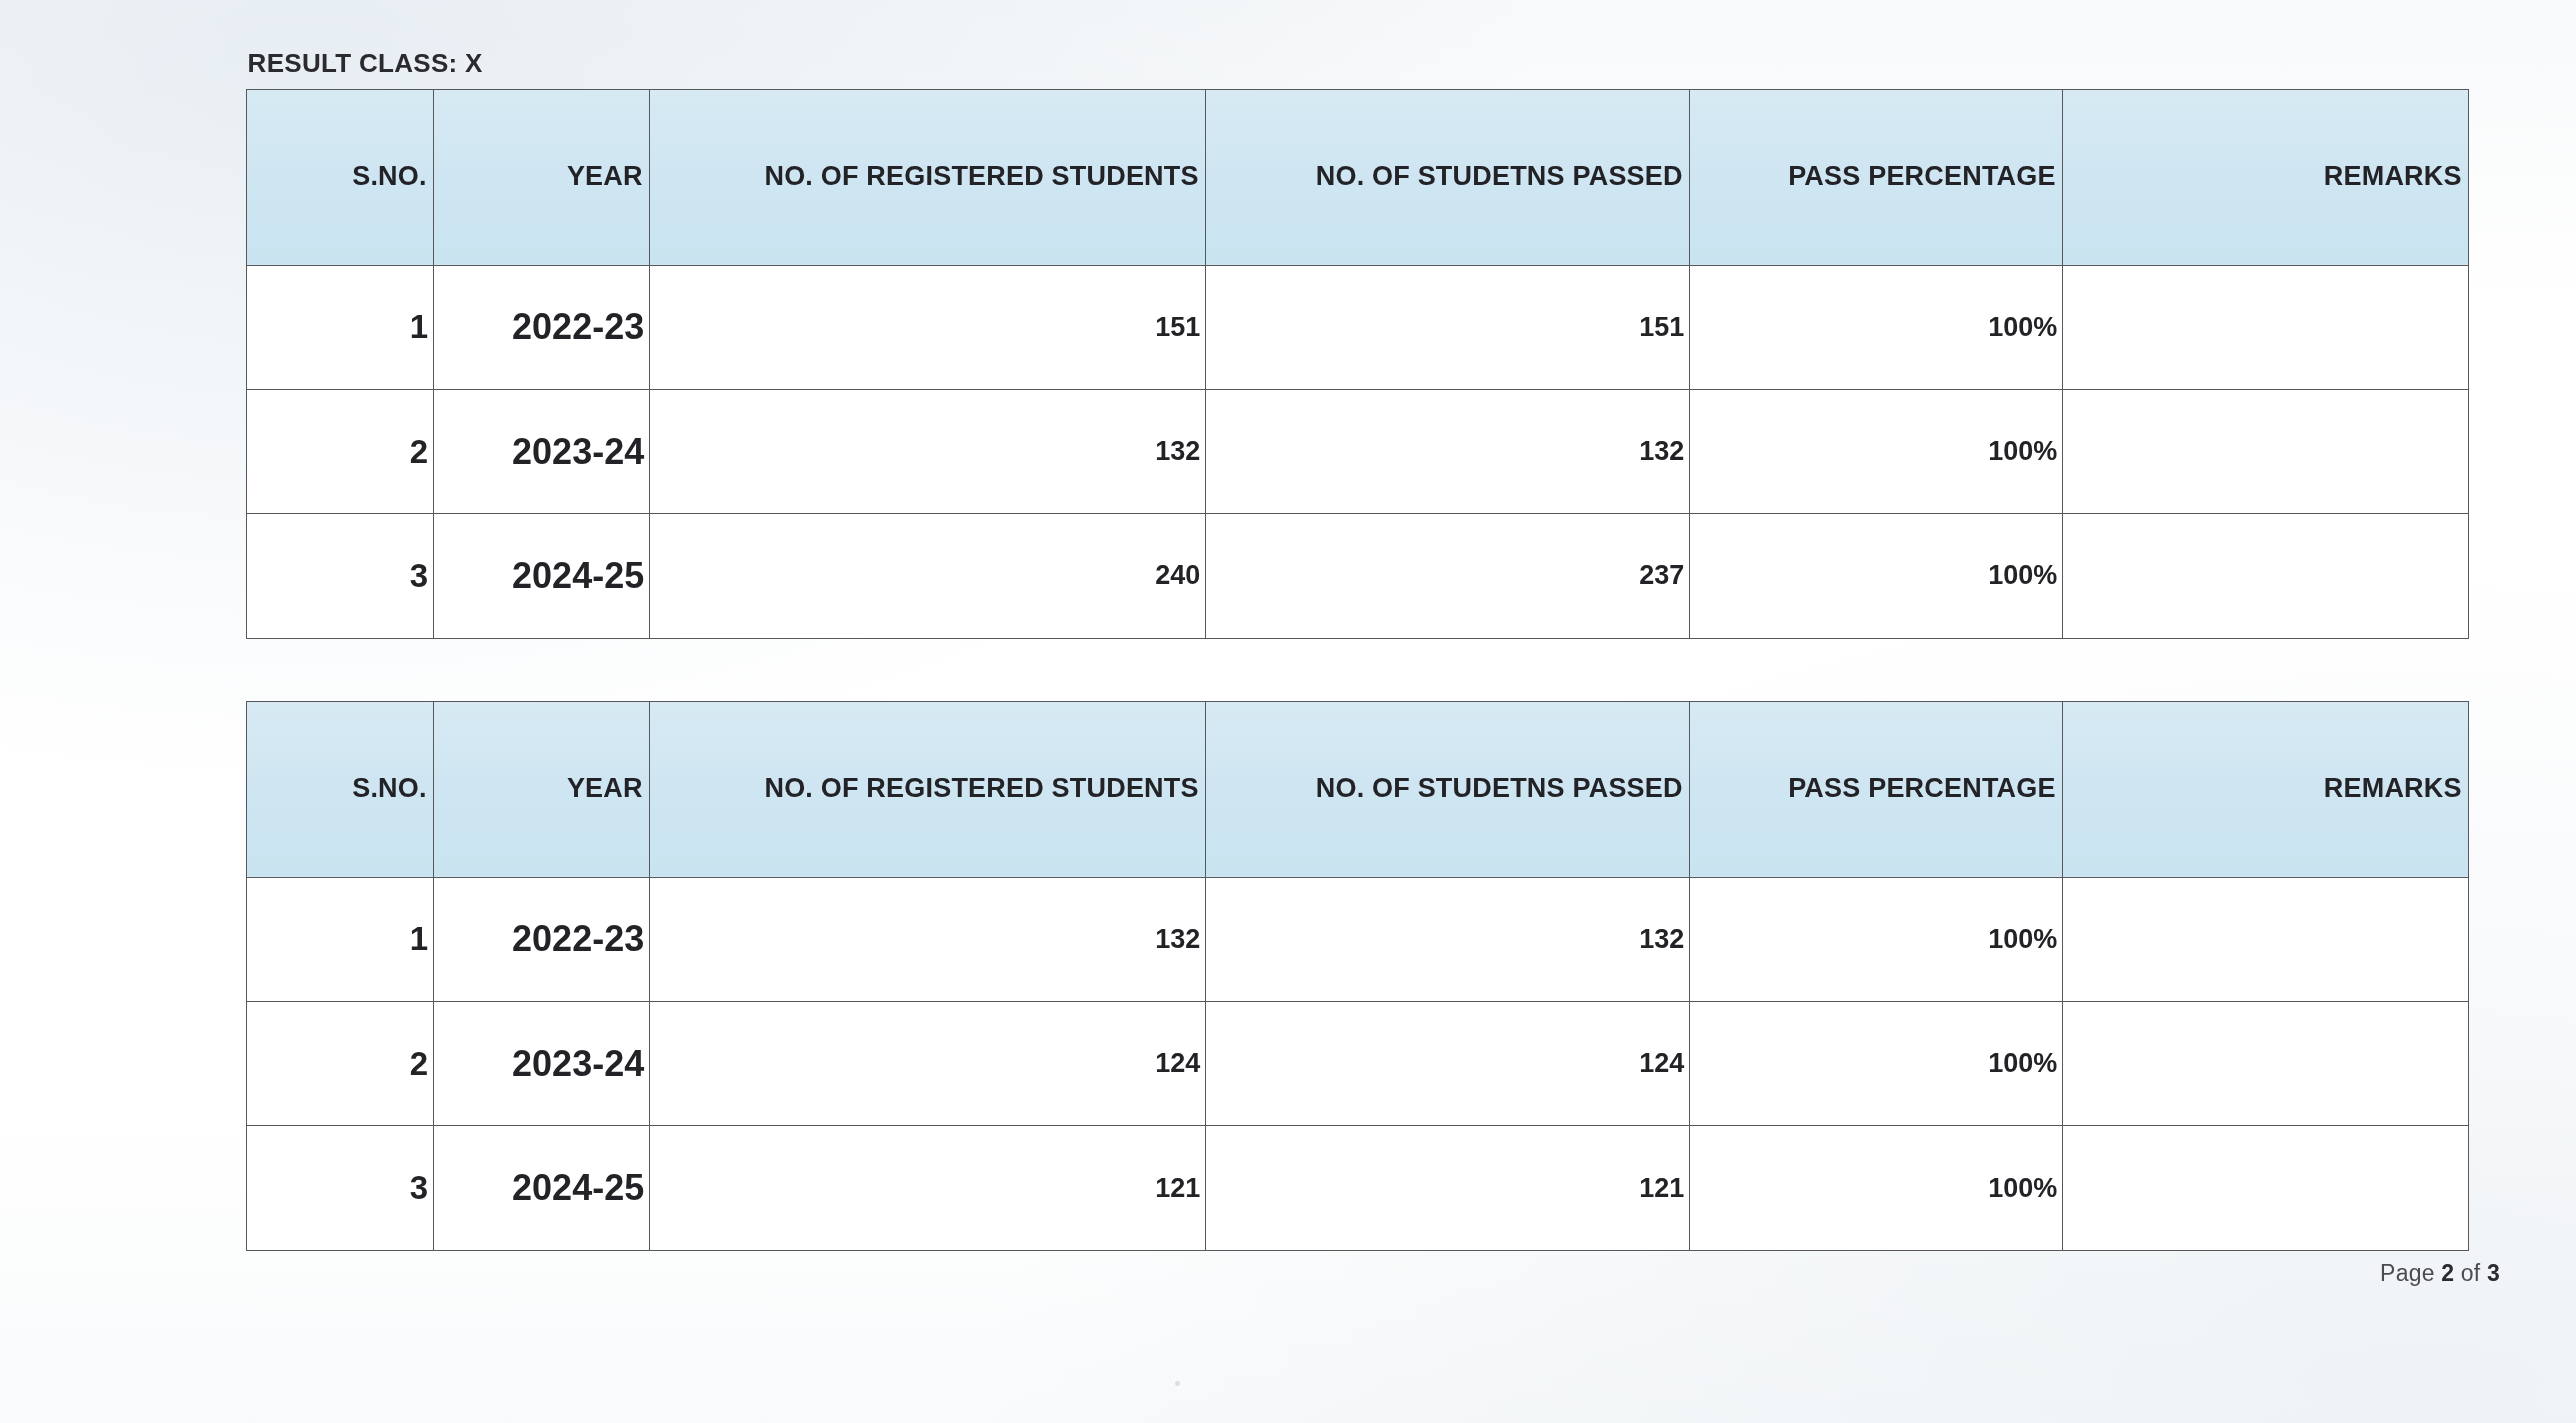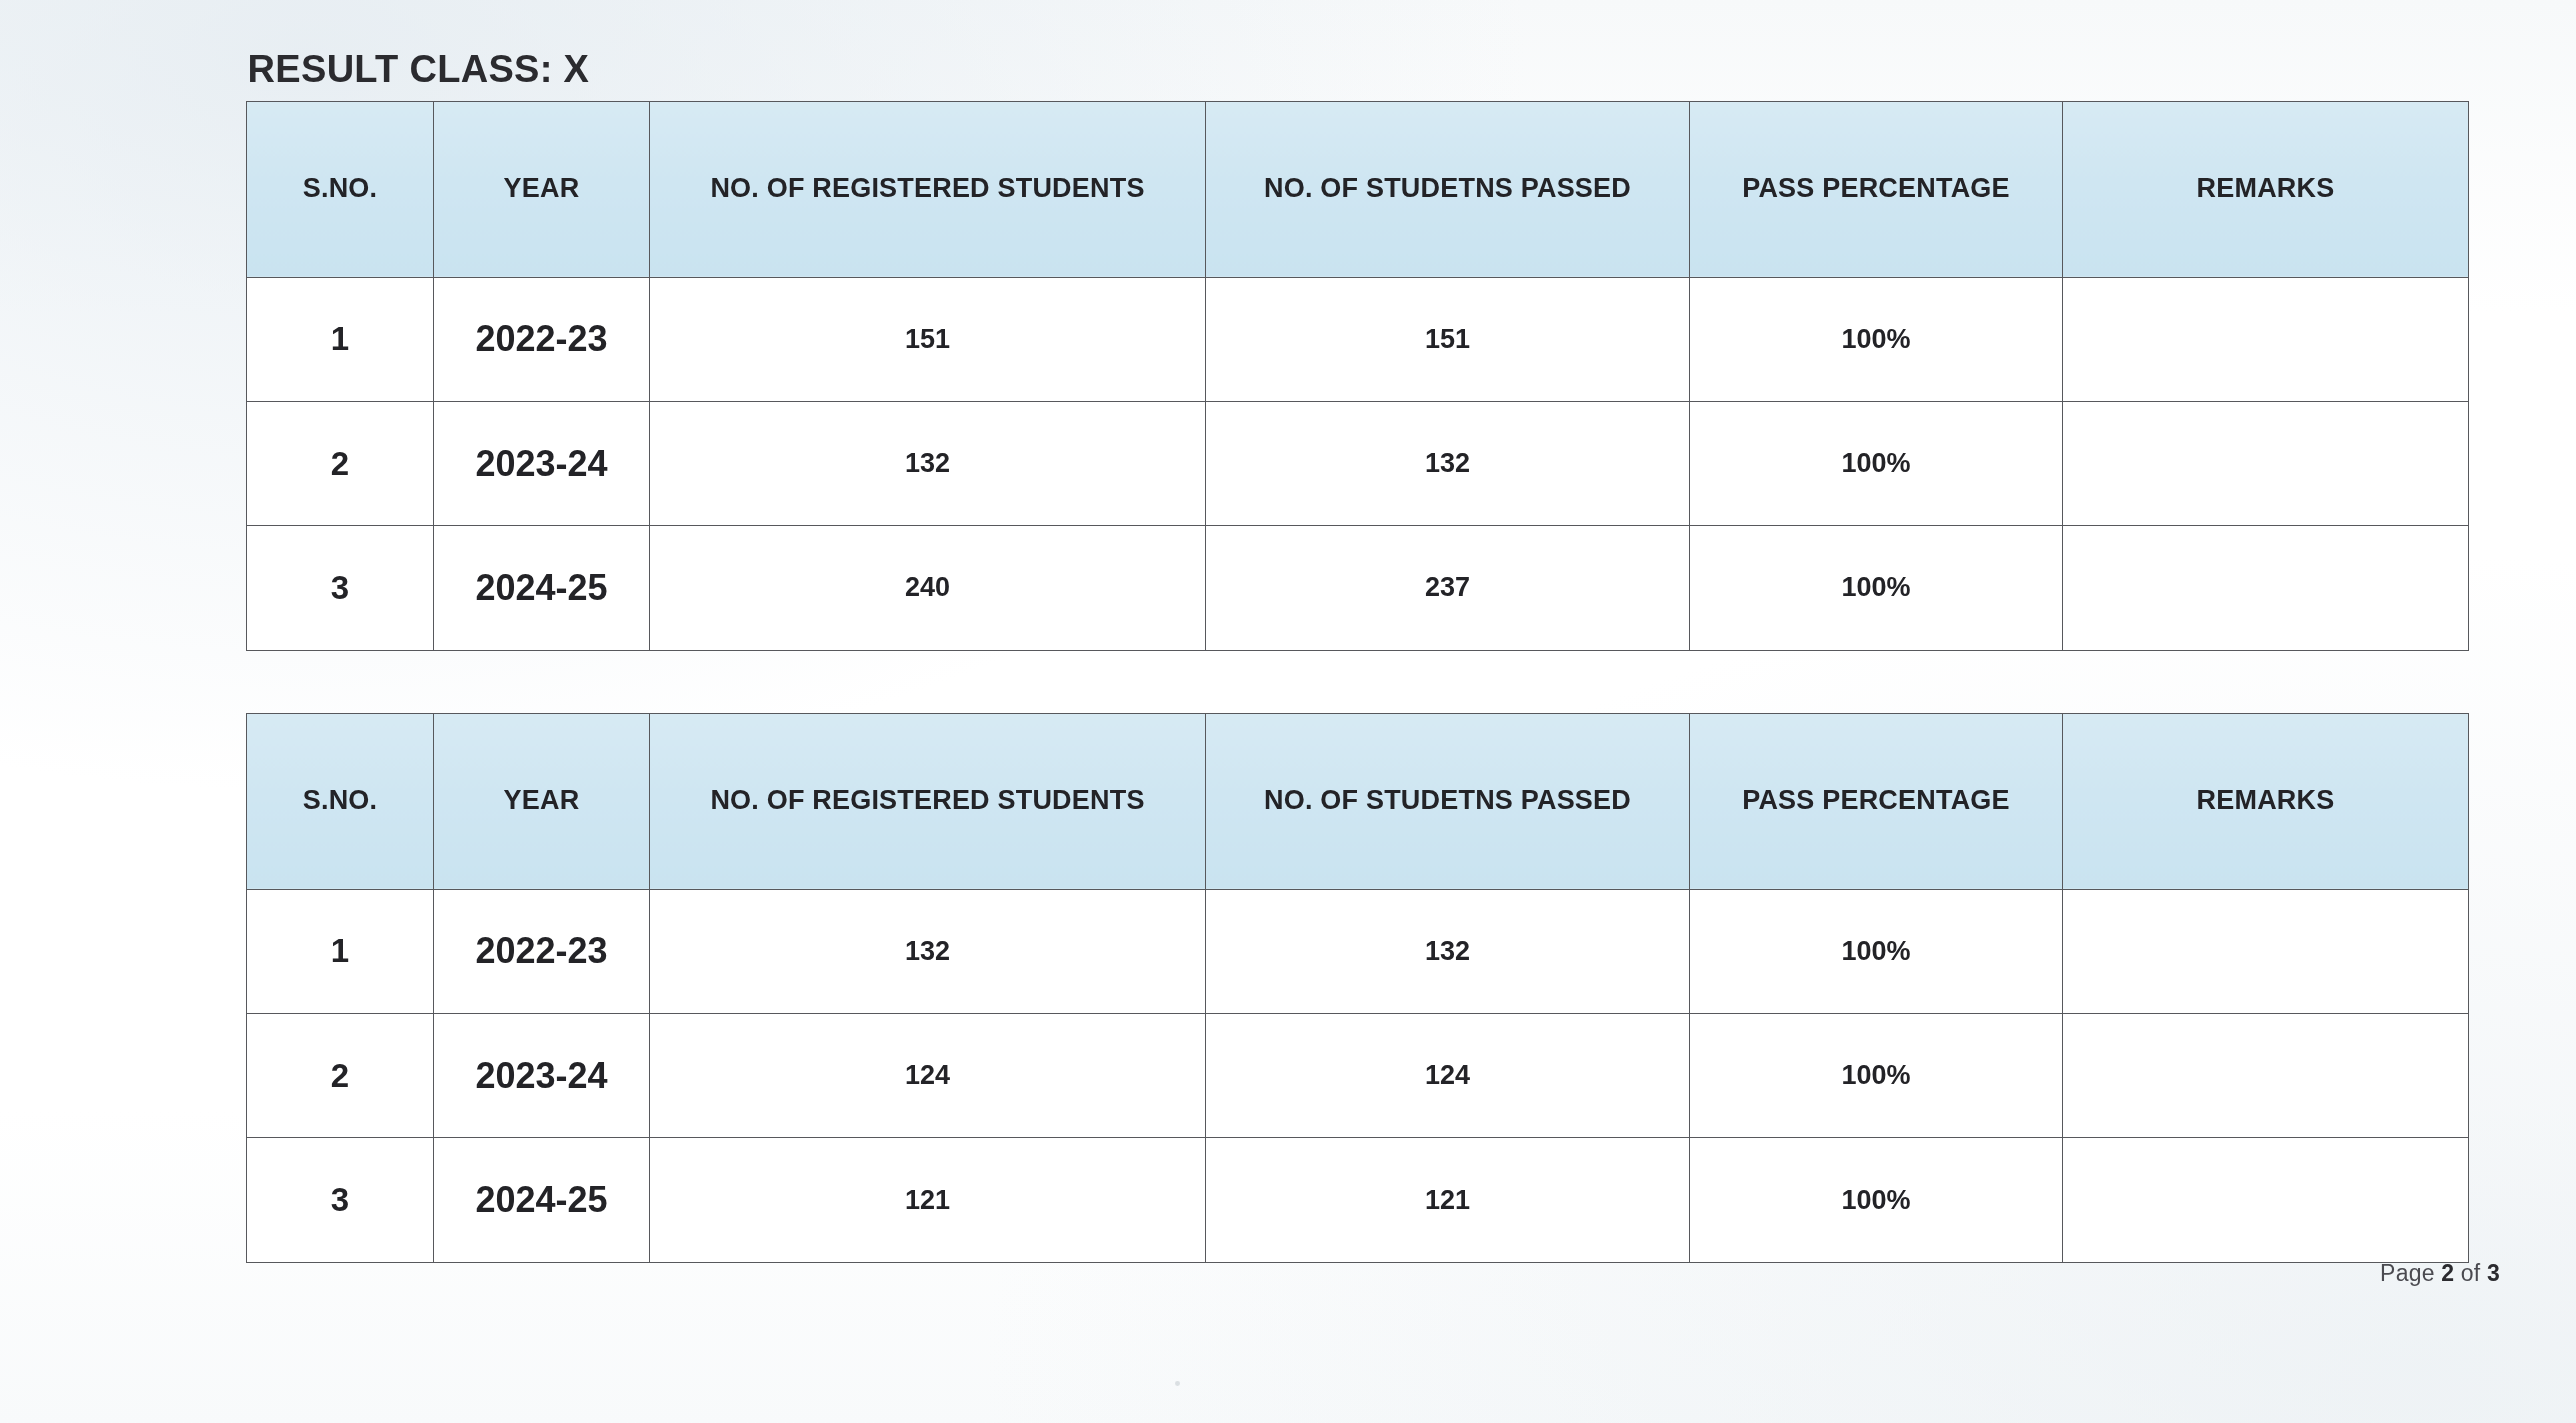--- a/index.html
+++ b/index.html
@@ -33,36 +33,36 @@
       linear-gradient(180deg, #f7f9fa 0%, #ffffff 22%, #ffffff 78%, #f8fafb 100%);
     pointer-events: none;
   }
   .content {
     position: absolute;
     left: 246px;
     top: 48px;
     width: 2254px;
   }
   .section-title {
-    font-size: 38px;
+    font-size: 26px;
     font-weight: bold;
     letter-spacing: 0.3px;
     color: #2b2b2f;
     margin: 0 0 9.5px 1.6px;
   }
   table.result-table {
     border-collapse: collapse;
     width: 2222px;
     table-layout: fixed;
     background: #ffffff;
   }
   table.result-table th,
   table.result-table td {
     border: 1.6px solid #57585c;
-    text-align: center;
+    text-align: right;
     vertical-align: middle;
     font-weight: bold;
     color: #232327;
   }
   table.result-table thead th {
     background: linear-gradient(180deg, #d7eaf3 0%, #cfe6f2 45%, #c9e3f0 100%);
     font-size: 27px;
     line-height: 1.25;
     height: 159px;
     padding: 8px 6.3px;

